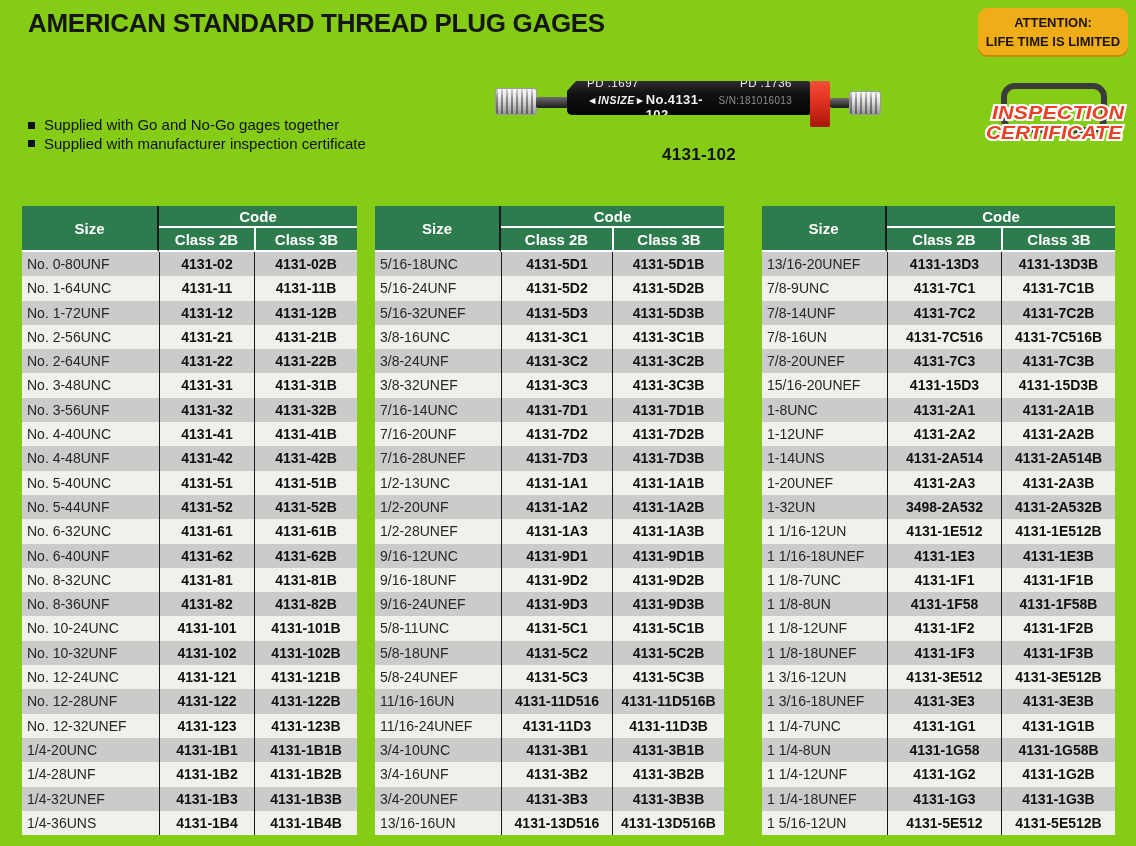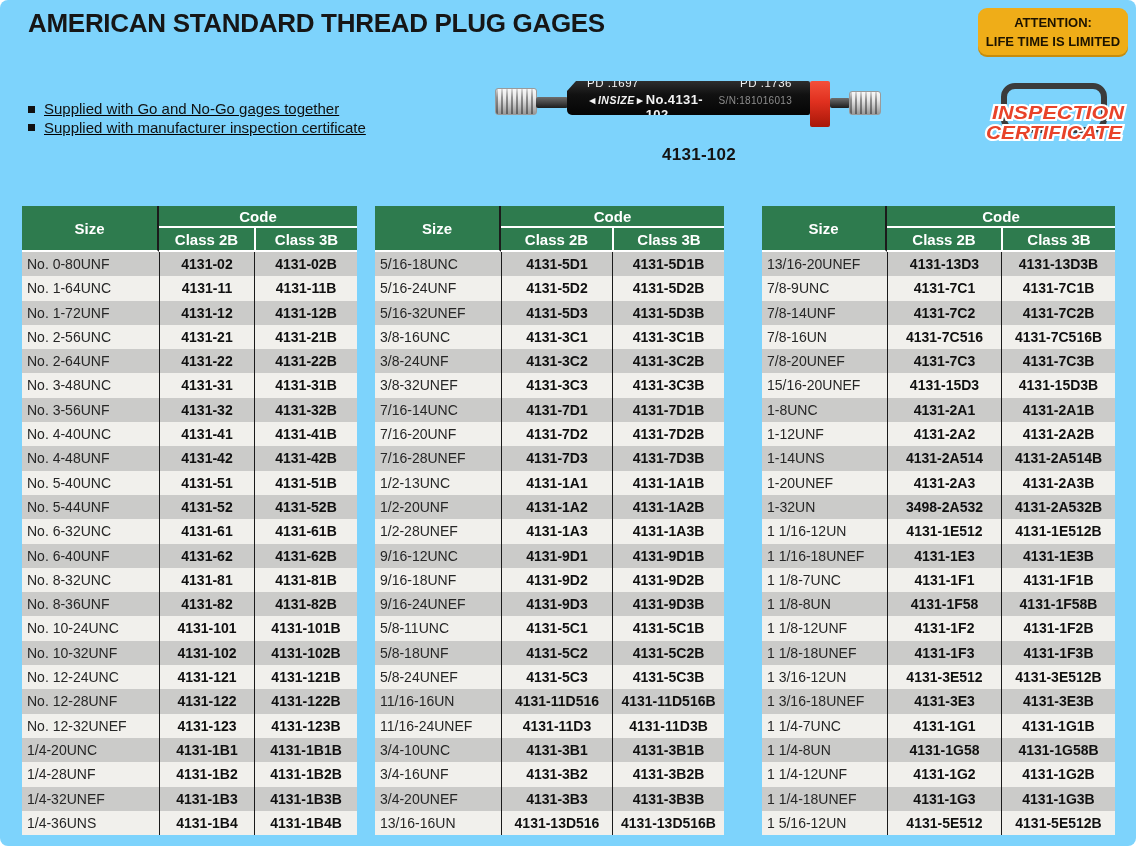--- a/index.html
+++ b/index.html
@@ -1,40 +1,40 @@
 <!DOCTYPE html>
 <html style="--header-green: #2E7B4E; --row-gray: #CBCBC9; --row-light: #F1F0EC; --badge-yellow: #EFAD18; --gage-red: #E0301F;"><head>
 <meta charset="utf-8">
 <style>
   * { margin:0; padding:0; box-sizing:border-box; }
   html,body { background:#ffffff; }
   body { font-family:"Liberation Sans", sans-serif; }
   #page {
     position:relative; width:1136px; height:846px;
-    background:#7dd3fc; overflow:hidden;border-radius:8px;
+    background:#84cc16; overflow:hidden;
   }
 
   
   .page-title {
     position:absolute; left:28px; top:8px;
     font-size:26px; font-weight:bold; color:#161616; letter-spacing:-0.3px;
     white-space:nowrap;
   }
   .attention-badge {
     position:absolute; left:978px; top:8px; width:150px; height:49px;
     background:var(--badge-yellow); border-radius:9px;
     display:flex; flex-direction:column; align-items:center; justify-content:center;
     box-shadow:inset 0 -2px 0 rgba(120,80,0,.35);
   }
   .attention-badge div {
     font-size:13px; font-weight:bold; color:#1c1300; line-height:1.4; white-space:nowrap;
   }
 
   
-  .features { position:absolute; left:28px; top:100px; list-style:none;text-decoration:underline; }
+  .features { position:absolute; left:28px; top:116px; list-style:none; }
   .features li {
     display:flex; align-items:center; gap:9px;
     font-size:15px; color:#111; line-height:18.6px; white-space:nowrap;
   }
   .features li .bullet-sq {
     width:7px; height:7px; background:#111; flex:0 0 auto; display:inline-block;
   }
 
   
   .gage { position:absolute; left:470px; top:70px; width:420px; height:100px; }

